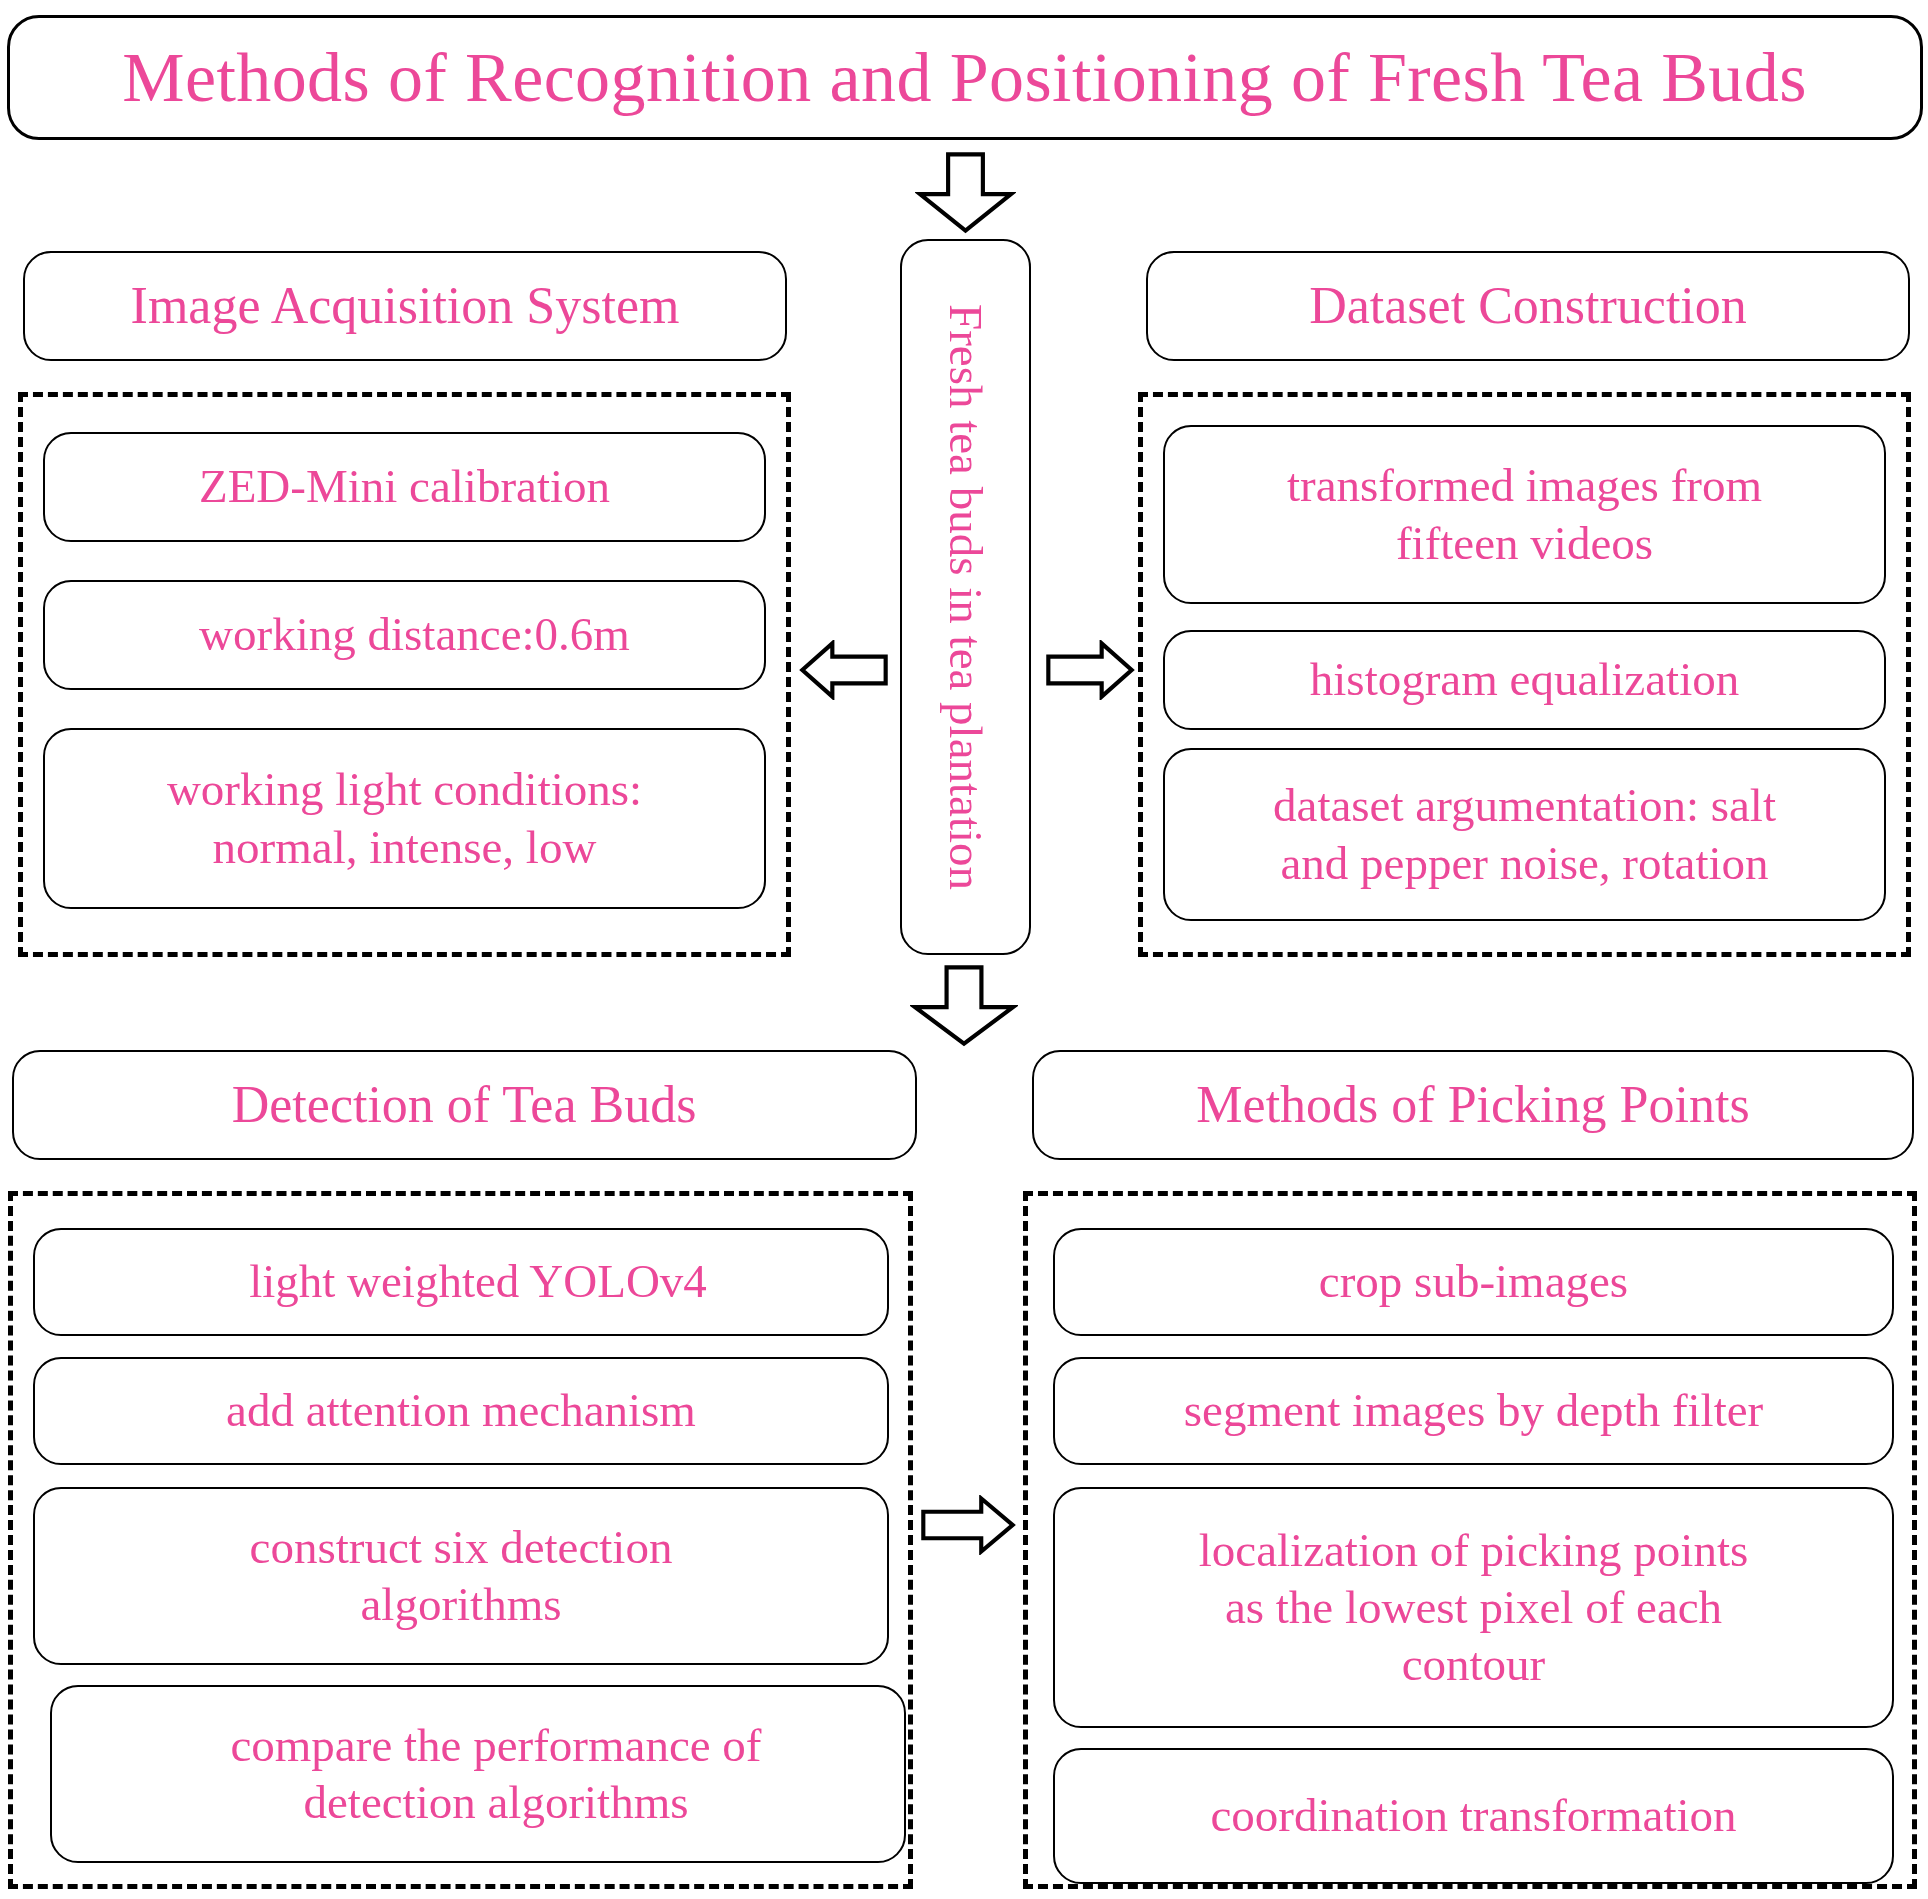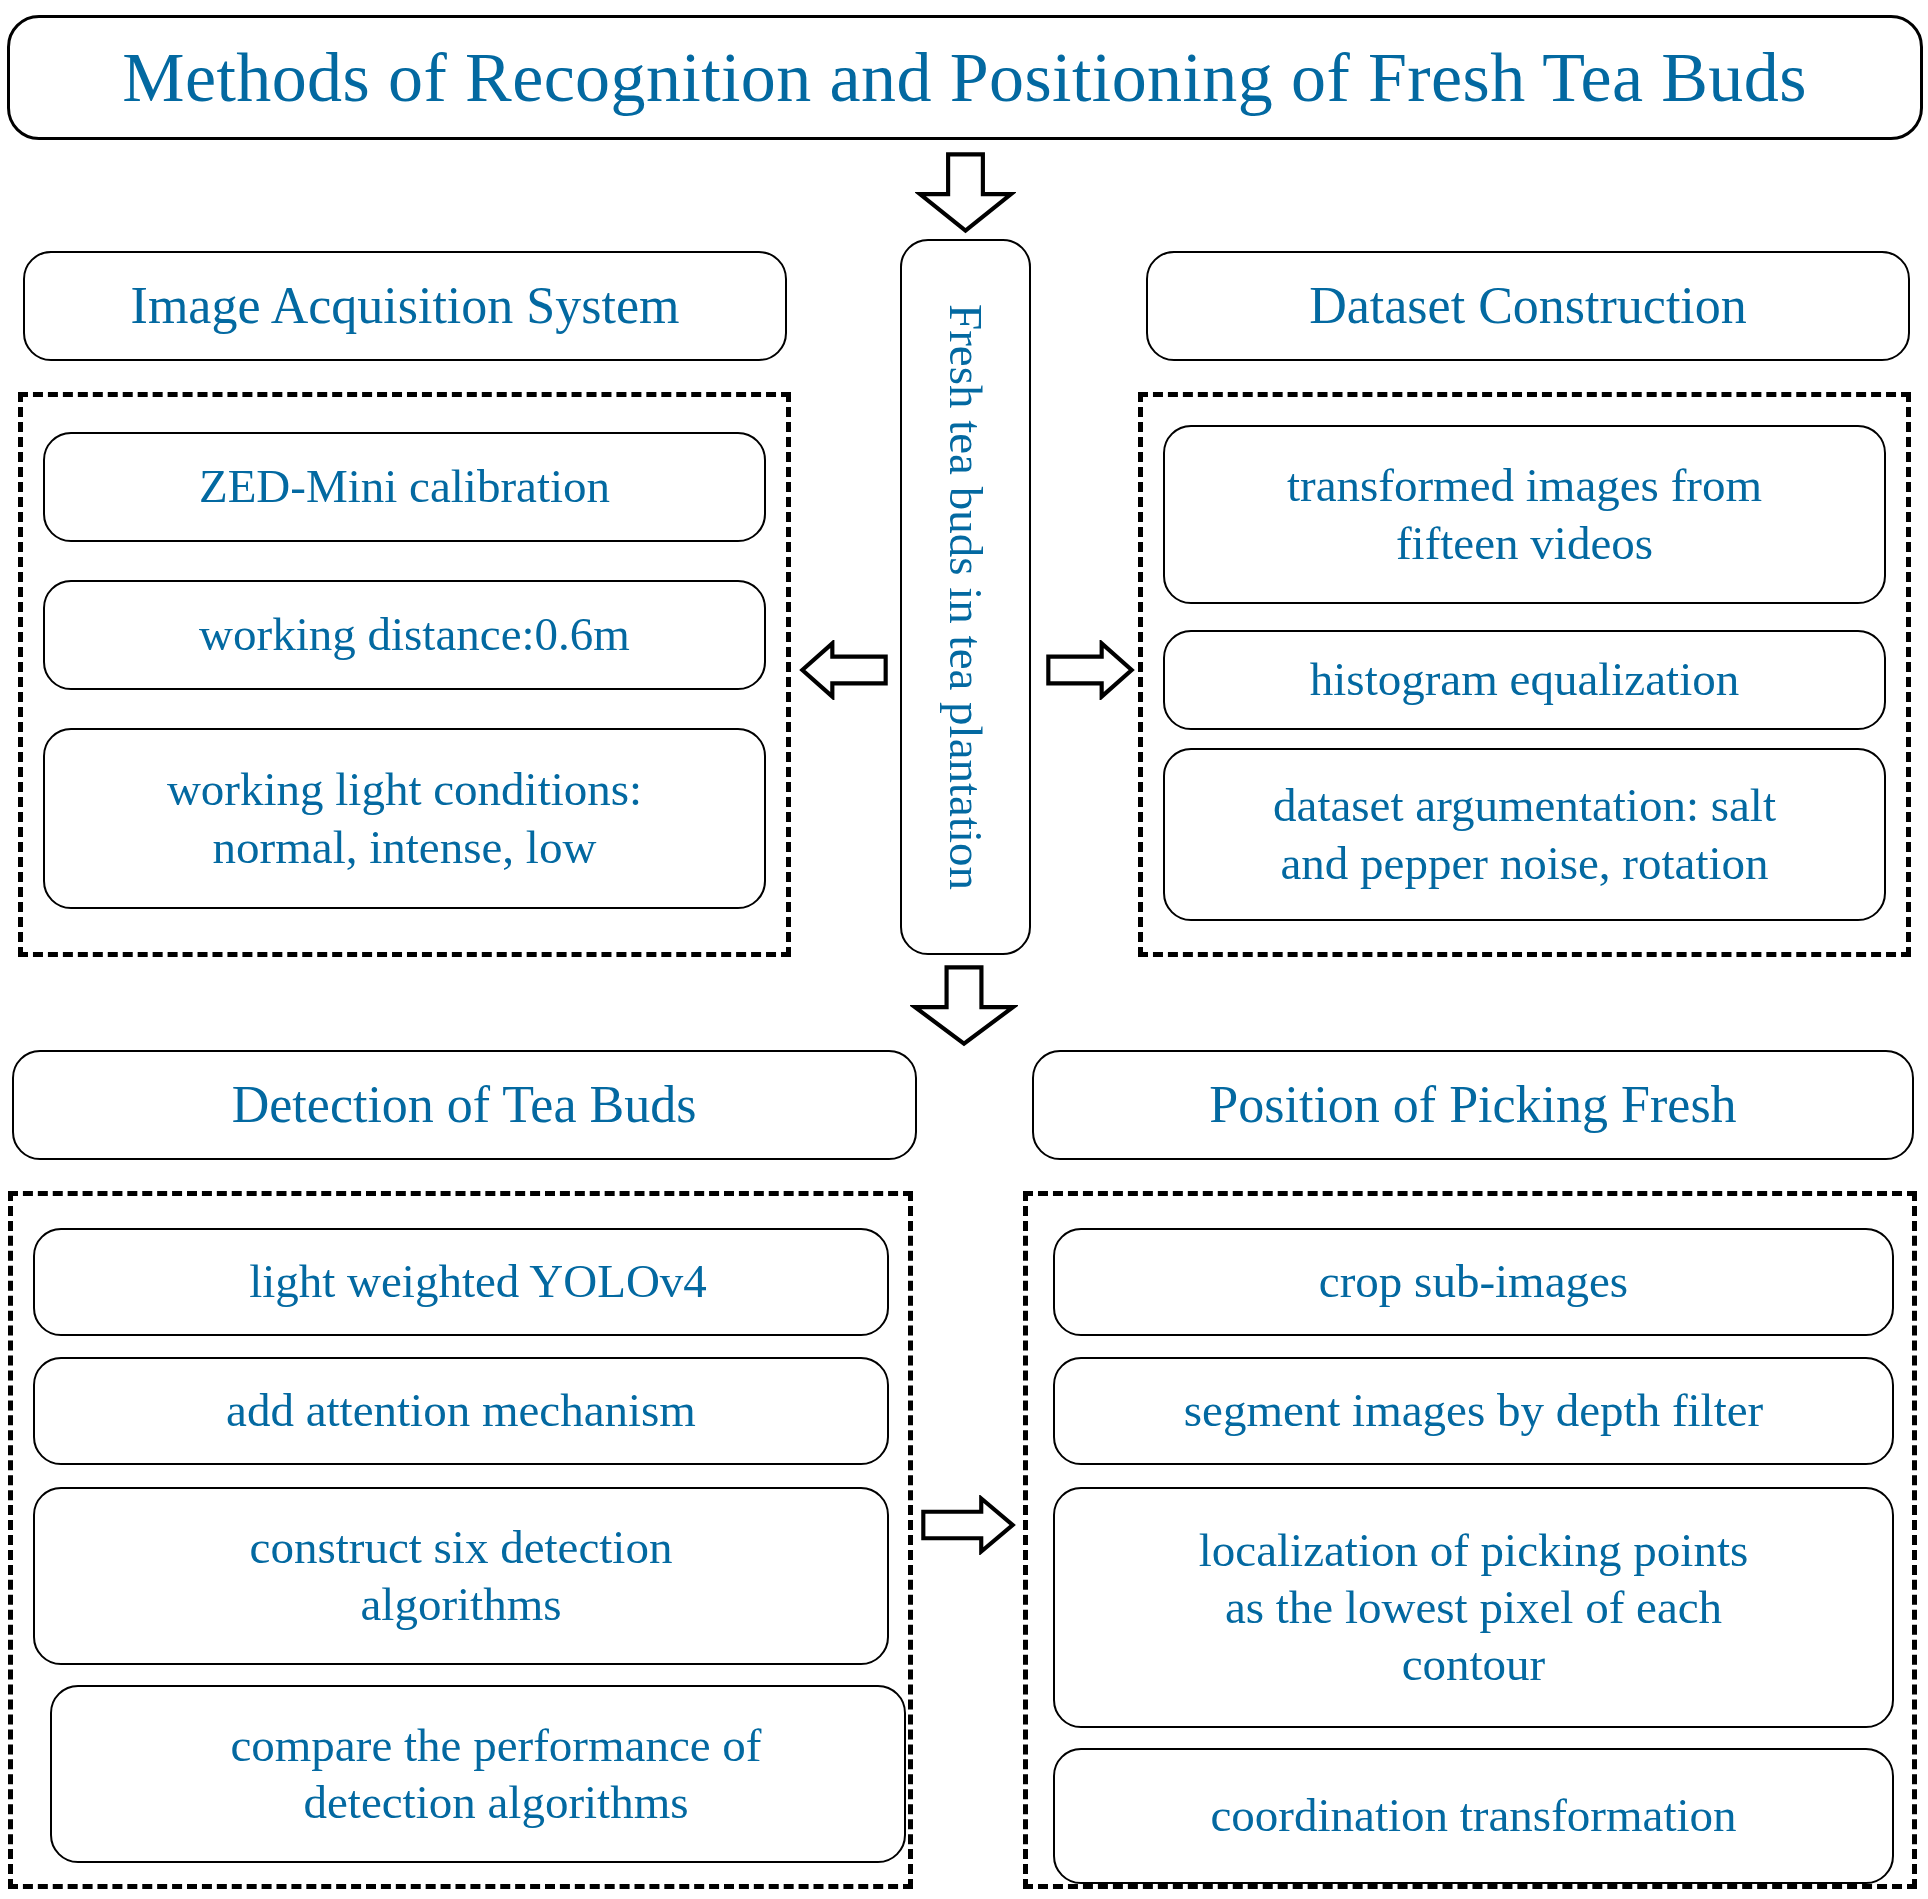--- a/index.html
+++ b/index.html
@@ -6,21 +6,21 @@
     margin: 0;
     padding: 0;
     background: #ffffff;
   }
   #page {
     position: relative;
     width: 1929px;
     height: 1900px;
     background: #ffffff;
     font-family: "Liberation Serif", serif;
-    color: #0369a1;
+    color: #ec4899;
     overflow: hidden;
   }
 
   
   .rbox {
     position: absolute;
     box-sizing: border-box;
     border: 2.5px solid #000000;
     border-radius: 28px;
     background: #ffffff;
@@ -210,21 +210,21 @@
   <div class="rbox item" id="det-2">
     <span style="white-space:pre-line">construct six detection
 algorithms</span>
   </div>
   <div class="rbox item" id="det-3">
     <span style="white-space:pre-line">compare the performance of
 detection algorithms</span>
   </div>
 
   <div class="rbox section-header" id="hdr-pos">
-    <span>Position of Picking Fresh</span>
+    <span>Methods of Picking Points</span>
   </div>
   <div class="dashgroup" id="grp-pos"></div>
   <div class="rbox item" id="pos-0">
     <span style="white-space:pre-line">crop sub-images</span>
   </div>
   <div class="rbox item" id="pos-1">
     <span style="white-space:pre-line">segment images by depth filter</span>
   </div>
   <div class="rbox item" id="pos-2">
     <span style="white-space:pre-line">localization of picking points

